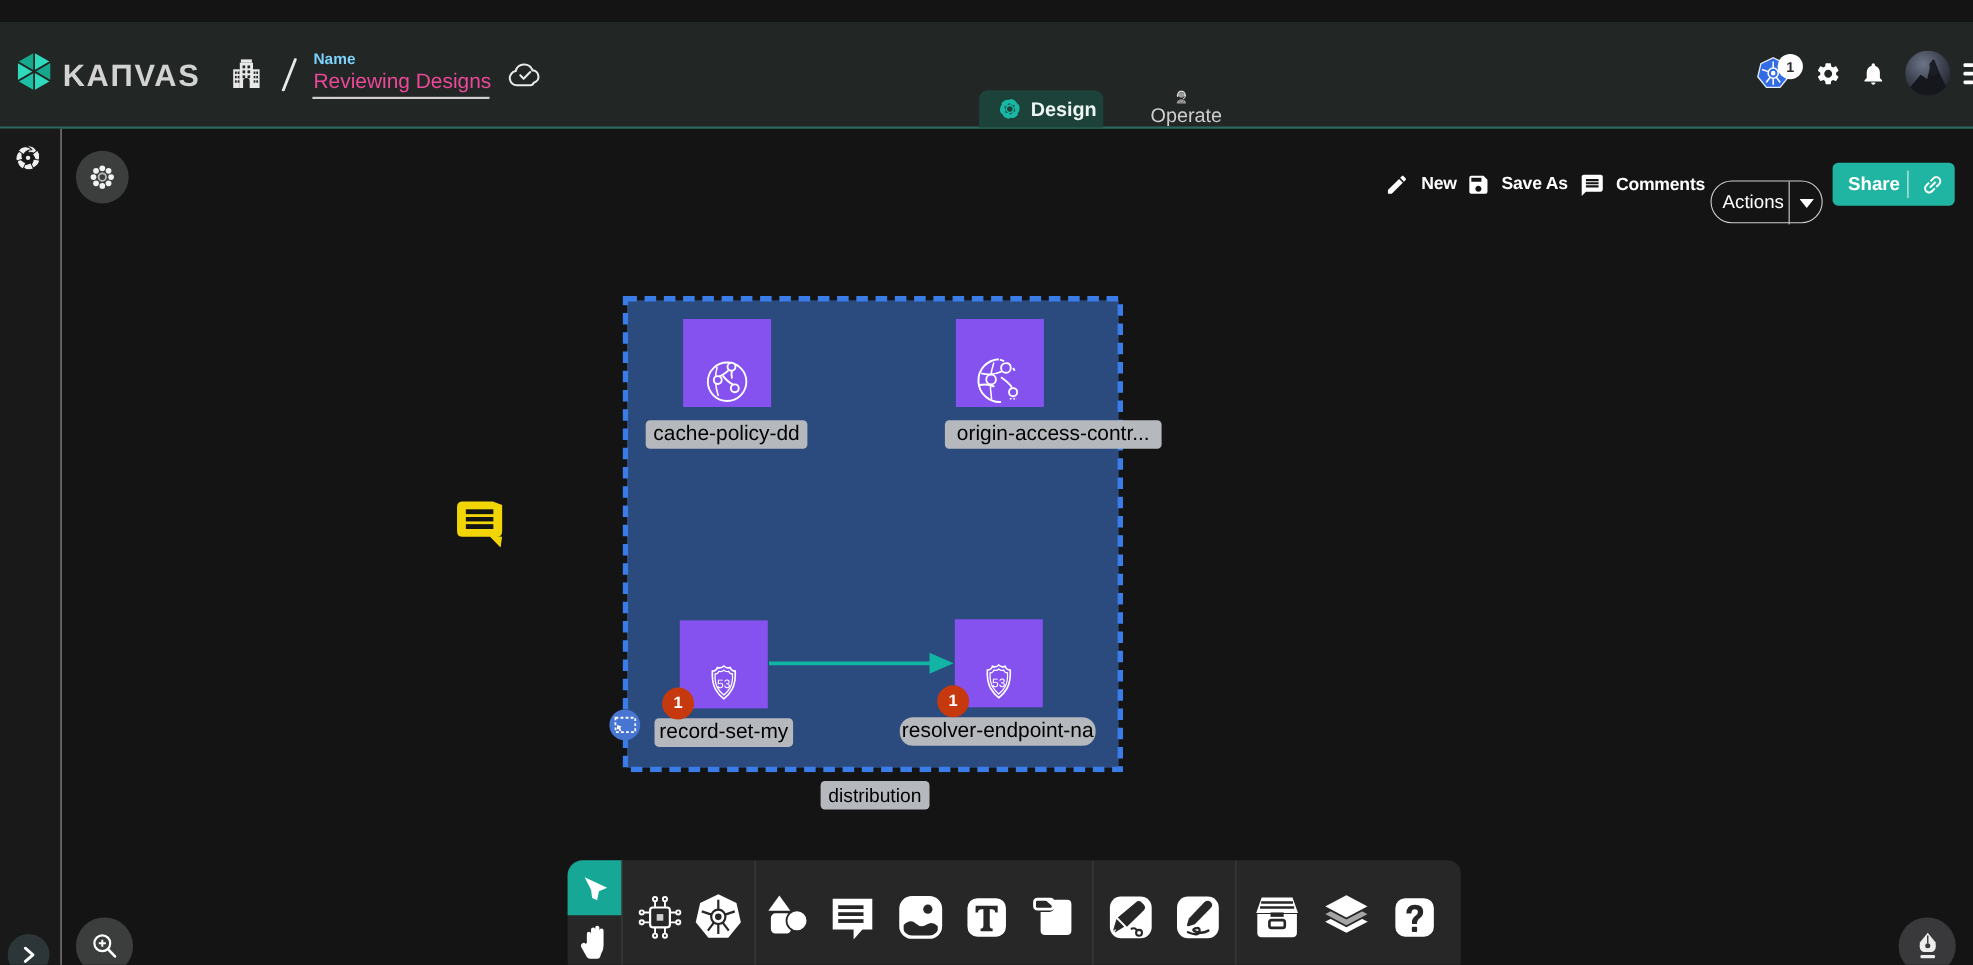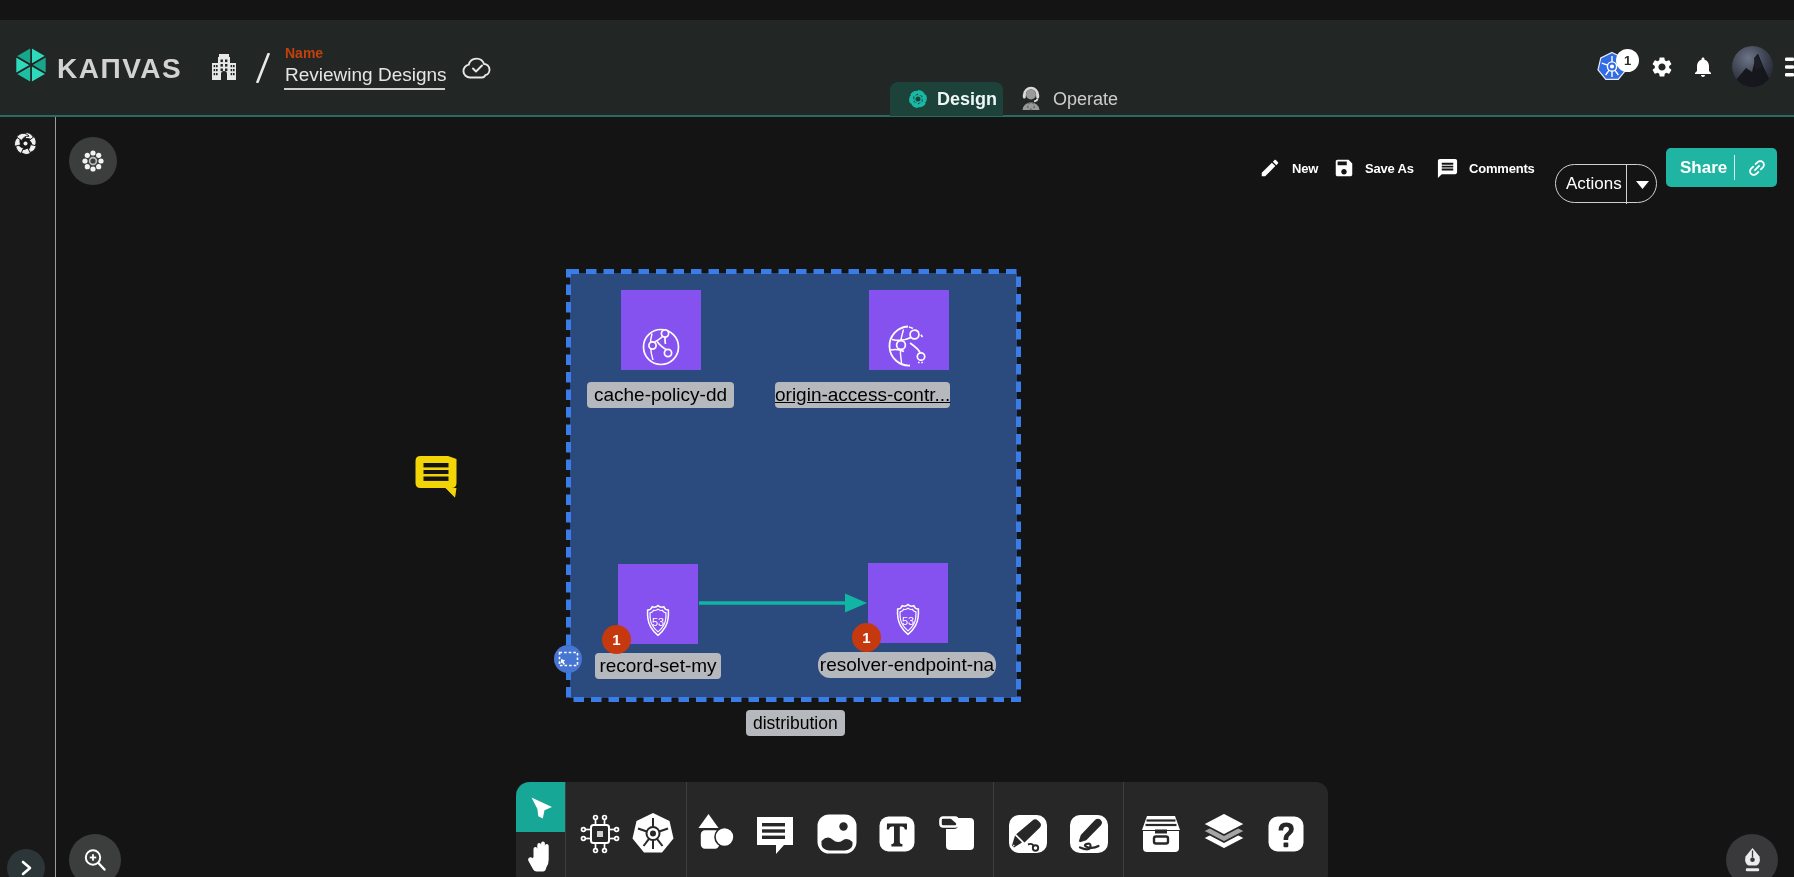--- a/index.html
+++ b/index.html
@@ -3,30 +3,30 @@
 <meta charset="utf-8">
 <style>
 * { margin:0; padding:0; box-sizing:border-box; }
 html,body { width:1794px; height:877px; overflow:hidden; background:#141414; font-family:"Liberation Sans", sans-serif; }
 .abs { position:absolute; }
 #stage { position:relative; width:1794px; height:877px;margin-top:20px; }
 
 #header { position:absolute; left:0; top:0; width:1794px; height:97px; background:#222625; }
 #tealline { position:absolute; left:0; top:95px; width:1794px; height:2px; background:#2a6b5e; }
 .kanvas-word { position:absolute; left:57px; top:33px; font-size:28px; font-weight:bold; letter-spacing:1.5px; color:#d2d2d2; font-family:"Liberation Sans",sans-serif; }
-#nameLabel { position:absolute; left:285px; top:25px; font-size:14px; font-weight:bold; color:#c2410c; }
-#nameVal { position:absolute; left:285px; top:44px; font-size:19px; color:#e5e5e5; }
+#nameLabel { position:absolute; left:285px; top:25px; font-size:14px; font-weight:bold; color:#7dd3fc; }
+#nameVal { position:absolute; left:285px; top:44px; font-size:19px; color:#ec4899; }
 #nameUnderline { position:absolute; left:284px; top:68px; width:161px; height:2px; background:#cfcfcf; }
 .tab { position:absolute; top:62px; height:34px; display:flex; align-items:center; }
 #tabDesign { left:890px; width:113px; background:#1c423a; border-radius:8px 8px 0 0; padding-left:17px; }
 #tabDesign span { color:#eef7f4; font-size:18px; margin-left:8px;font-weight:bold; }
-#tabOperate { left:1010px; width:120px; padding-left:8px; }
+#tabOperate { left:1010px; width:120px; padding-left:8px;flex-direction:column; }
 #tabOperate span { color:#cdcdcd; font-size:18px; margin-left:9px; }
 
-.tbitem { position:absolute; top:137px; display:flex; align-items:center; color:#fff; font-size:13px; font-weight:bold; letter-spacing:-0.2px; }
+.tbitem { position:absolute; top:137px; display:flex; align-items:center; color:#fff; font-size:16px; font-weight:bold; letter-spacing:-0.2px; }
 #btnActions { position:absolute; left:1555px; top:144px; width:102px; height:39px; border:1.5px solid #cfd0d0; border-radius:19.5px; color:#fff; display:flex; align-items:center; }
 #btnActions .txt { font-size:17px; margin-left:10px; }
 #btnActions .div { position:absolute; left:70px; top:0; width:1px; height:39px; background:#cfd0d0; }
 #btnShare { position:absolute; left:1666px; top:128px; width:111px; height:39px; background:#1fb5a2; border-radius:5px; display:flex; align-items:center; }
 #btnShare .txt { color:#fff; font-size:17px; font-weight:bold; margin-left:14px; }
 #btnShare .div { position:absolute; left:68px; top:7px; width:1px; height:25px; background:rgba(255,255,255,.85); }
 
 #sidebar { position:absolute; left:0; top:97px; width:56px; height:780px; background:#191919; border-right:1px solid #9b9b9b; }
 
 .circlebtn { position:absolute; border-radius:50%; background:#3b3e3d; display:flex; align-items:center; justify-content:center; }
@@ -346,21 +346,21 @@
     </div>
     <div class="node" style="left:868px;top:543px;">
       <svg width="44" height="44" viewBox="0 0 44 44" fill="none" stroke="#fff" stroke-width="1.5">
         <path d="M22 5.5 c1.6 1.7 3.6 2.1 5.8 1.3 c0.6 2 2.3 3.2 4.6 3.3 c0.4 6.8 -0.6 12.4 -2.9 16.6 c-2 3.6 -4.5 6.3 -7.5 8.6 c-3 -2.3 -5.5 -5 -7.5 -8.6 c-2.3 -4.2 -3.3 -9.8 -2.9 -16.6 c2.3 -0.1 4 -1.3 4.6 -3.3 c2.2 0.8 4.2 0.4 5.8 -1.3 Z"></path>
         <path d="M22 5.5 c1.6 1.7 3.6 2.1 5.8 1.3 c0.6 2 2.3 3.2 4.6 3.3 c0.4 6.8 -0.6 12.4 -2.9 16.6 c-2 3.6 -4.5 6.3 -7.5 8.6 c-3 -2.3 -5.5 -5 -7.5 -8.6 c-2.3 -4.2 -3.3 -9.8 -2.9 -16.6 c2.3 -0.1 4 -1.3 4.6 -3.3 c2.2 0.8 4.2 0.4 5.8 -1.3 Z" transform="translate(22,21) scale(0.76) translate(-22,-21)"></path>
         <text x="22" y="25.5" text-anchor="middle" font-size="11" fill="#fff" stroke="none" font-family="Liberation Sans">53</text>
       </svg>
     </div>
 
     <div class="nlabel" style="left:587px;top:362px;width:147px;">cache-policy-dd</div>
-    <div class="nlabel" style="left:775px;top:362px;width:175px;text-decoration:underline;">origin-access-contr...</div>
+    <div class="nlabel" style="left:859px;top:362px;width:197px;">origin-access-contr...</div>
     <div class="nlabel" style="left:595px;top:633px;width:126px;">record-set-my</div>
     <div class="nlabel" style="left:818px;top:632px;width:178px;border-radius:12px;">resolver-endpoint-na</div>
 
     <div class="badge" style="left:602px;top:605px;">1</div>
     <div class="badge" style="left:852px;top:603px;">1</div>
 
     <svg class="abs" style="left:699px;top:570px" width="170" height="26" viewBox="0 0 170 26">
       <line x1="0" y1="13" x2="148" y2="13" stroke="#12b5a3" stroke-width="3.4"></line>
       <path d="M146 3.5 L168 13 L146 22.5 Z" fill="#12b5a3"></path>
     </svg>

